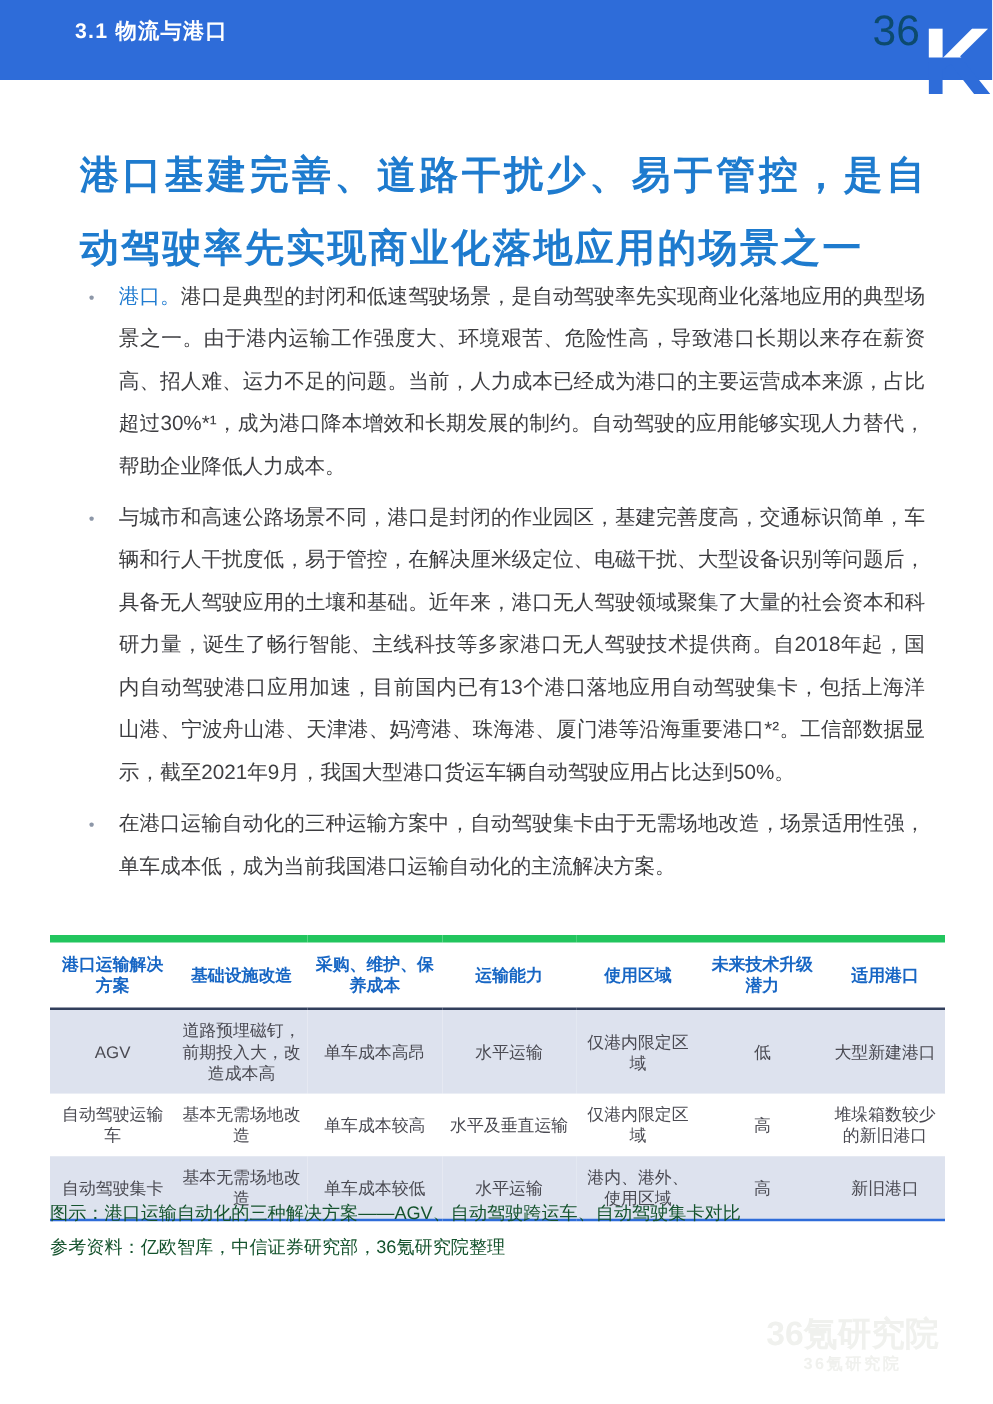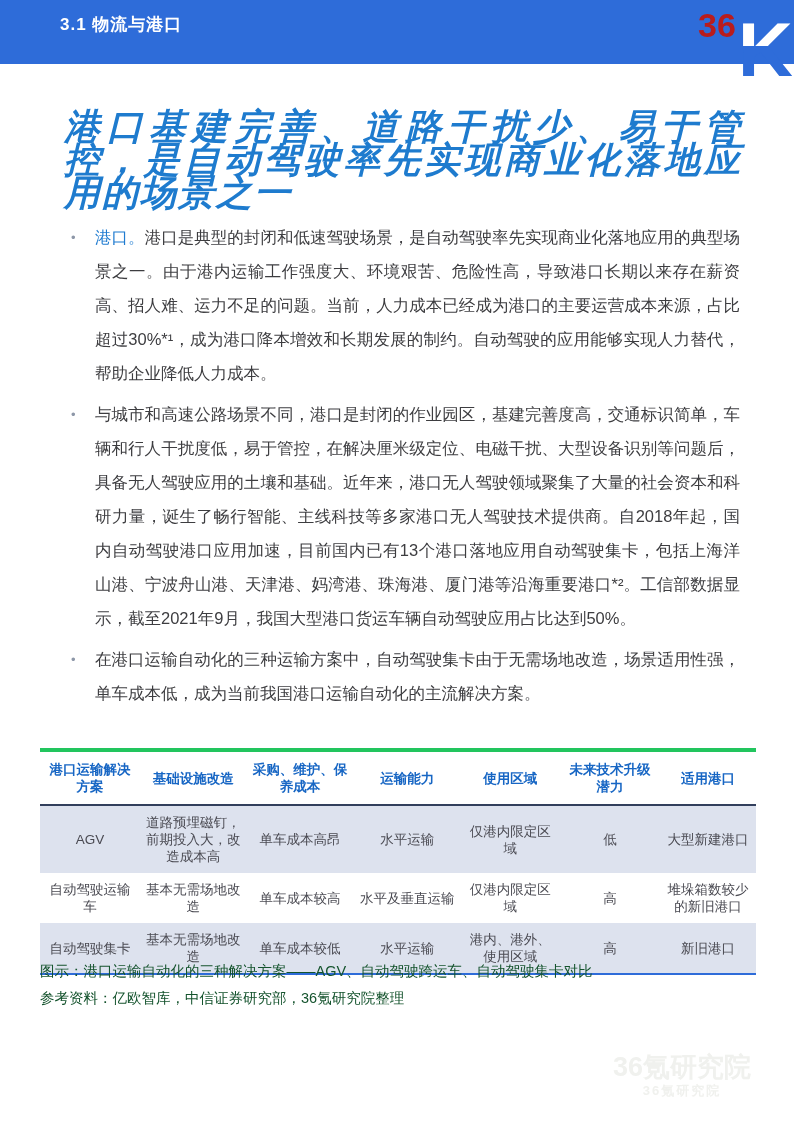--- a/index.html
+++ b/index.html
@@ -14,51 +14,51 @@
   .header-bar {
     position:absolute; top:0; left:0; width:794px; height:64px;
     background:#2e6cd9;
   }
   .section-label {
     position:absolute; left:60px; top:0; height:50px; line-height:50px;
     color:#ffffff; font-size:17px; font-weight:bold; letter-spacing:1px;
   }
   .logo { position:absolute; left:698px; top:0; width:120px; height:110px; }
   .logo-36 {
-    position:absolute; left:0; top:8px; color:#b91c1c;
-    font-size:34px; font-weight:bold; line-height:1;
+    position:absolute; left:0; top:8px; color:#0c4a6e;
+    font-size:34px; font-weight:normal; line-height:1;
   }
   .kr-wrap { position:absolute; left:40px; top:2px; width:90px; height:100px;
     font-size:76px; font-weight:bold; line-height:96px; }
   .kr-white { position:absolute; left:0; top:0; color:#ffffff; clip-path:inset(0 0 52px 0); }
   .kr-blue  { position:absolute; left:0; top:0; color:#2e6cd9; clip-path:inset(48px 0 0 0); }
 
   
   .page-title {
     position:absolute; left:64px; top:110px; width:678px;
-    color:#1e7bce; font-size:36px; font-weight:bold; line-height:33px;
-    letter-spacing:2px; text-align:justify;font-style:italic;
+    color:#1e7bce; font-size:31px; font-weight:bold; line-height:59px;
+    letter-spacing:2px; text-align:justify;
   }
 
   
   .content { position:absolute; left:64px; top:220px; width:676px; }
   .para {
     position:relative; padding-left:31px; margin-bottom:7px;
     font-size:16.5px; line-height:34px; color:#3d3d40; text-align:justify;
   }
   .bullet {
     position:absolute; left:7px; top:1px; color:#8d97a8; font-size:13px;
   }
   .lead { color:#1f7bd0; font-weight:normal; }
 
   
   .cmp-table-wrap { position:absolute; left:40px; top:748px; width:716px; }
   table.cmp {
     width:716px; border-collapse:collapse; table-layout:fixed;
-    border-top:4px solid #22c55e; border-bottom:2px solid #2e6cd9;
+    border-top:6px solid #22c55e; border-bottom:2px solid #2e6cd9;
   }
   table.cmp th {
     color:#1766c4; font-size:13.5px; font-weight:bold; line-height:17px;
     text-align:center; vertical-align:middle; padding:9px 5px;
     background:#ffffff; border-bottom:2px solid #323f5c;
   }
   table.cmp td {
     color:#4a4a52; font-size:13.5px; line-height:17px; text-align:center;
     vertical-align:middle; padding:8px 5px;
   }

